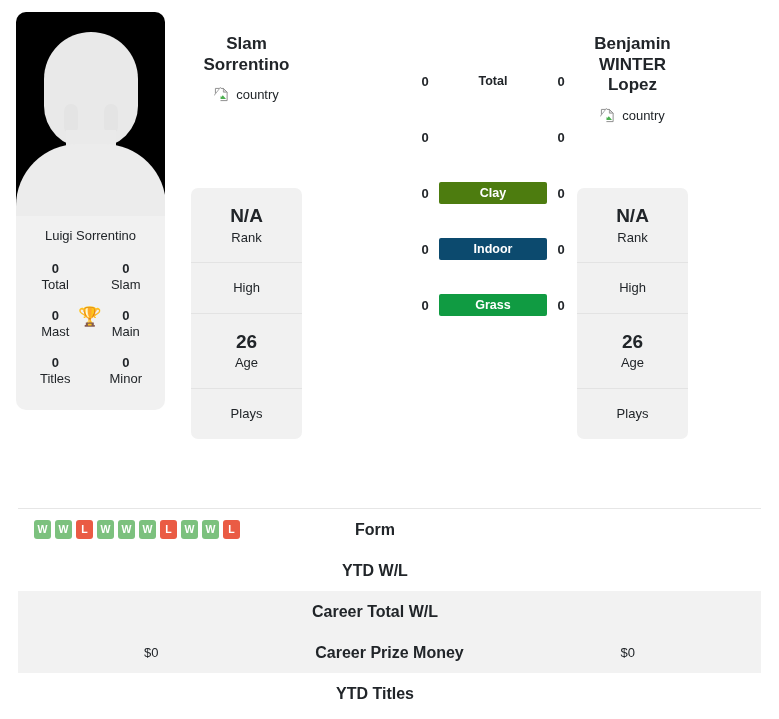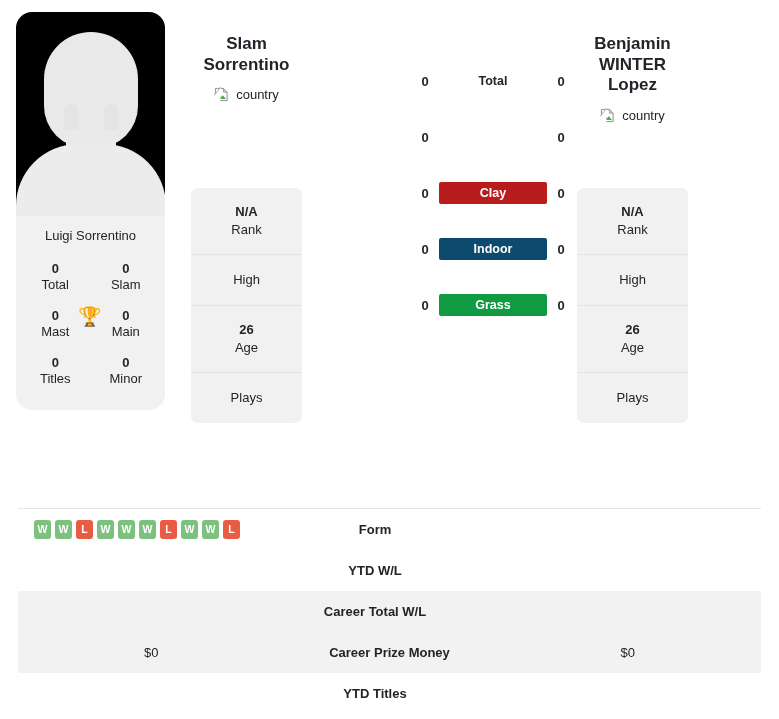--- a/index.html
+++ b/index.html
@@ -29,21 +29,21 @@
     align-items: flex-start;
     padding: 12px 16px 0 16px;
     box-sizing: border-box;
     height: 496px;
   }
 
   
   .player-card {
     width: 149px;
     background: #f1f1f1;
-    border-radius: 16px;
+    border-radius: 10px;
     overflow: hidden;
     flex: 0 0 auto;
     box-sizing: border-box;
   }
   .player-photo {
     width: 100%;
     height: 204px;
     background: #000000;
     position: relative;
     overflow: hidden;
@@ -140,21 +140,21 @@
   }
   .info-cell {
     text-align: center;
     padding: 16px 4px 16px 4px;
     border-bottom: 1px solid #e3e3e3;
     min-height: 41px;
     box-sizing: border-box;
   }
   .info-cell:last-child { border-bottom: none; }
   .info-val {
-    font-size: 13px;
+    font-size: 19px;
     font-weight: bold;
     line-height: 1.3;
     color: #212529;
   }
   .info-lbl {
     font-size: 13px;
     line-height: 1.35;
     color: #212529;
   }
 
@@ -248,21 +248,21 @@
     align-items: center;
     font-size: 13px;
     color: #212529;
     box-sizing: border-box;
   }
   .stat-row-left  { justify-content: flex-start; padding-left: 8px; }
   .stat-row-right { justify-content: flex-start; padding-left: 37px; }
   .stat-row-label {
     flex: 0 0 210px;
     text-align: center;
-    font-size: 13px;
+    font-size: 16px;
     font-weight: bold;
     color: #212529;
   }
   .value-text { font-size: 13px; color: #212529; }
 
   .form-badges {
     display: flex;
     gap: 4px;
     padding-left: 8px;
   }
@@ -372,21 +372,21 @@
         <div class="surface-score">0</div>
         <div class="surface-chip plain">Total</div>
         <div class="surface-score">0</div>
       </div>
       <div class="surface-row">
         <div class="surface-score">0</div>
         <div class="surface-score">0</div>
       </div>
       <div class="surface-row">
         <div class="surface-score">0</div>
-        <div class="surface-chip" style="background: #b91c1c;">Clay</div>
+        <div class="surface-chip" style="background: #4d7c0f;">Clay</div>
         <div class="surface-score">0</div>
       </div>
       <div class="surface-row">
         <div class="surface-score">0</div>
         <div class="surface-chip" style="background: #0c4a6e;">Indoor</div>
         <div class="surface-score">0</div>
       </div>
       <div class="surface-row">
         <div class="surface-score">0</div>
         <div class="surface-chip" style="background: rgb(16, 155, 66);">Grass</div>

